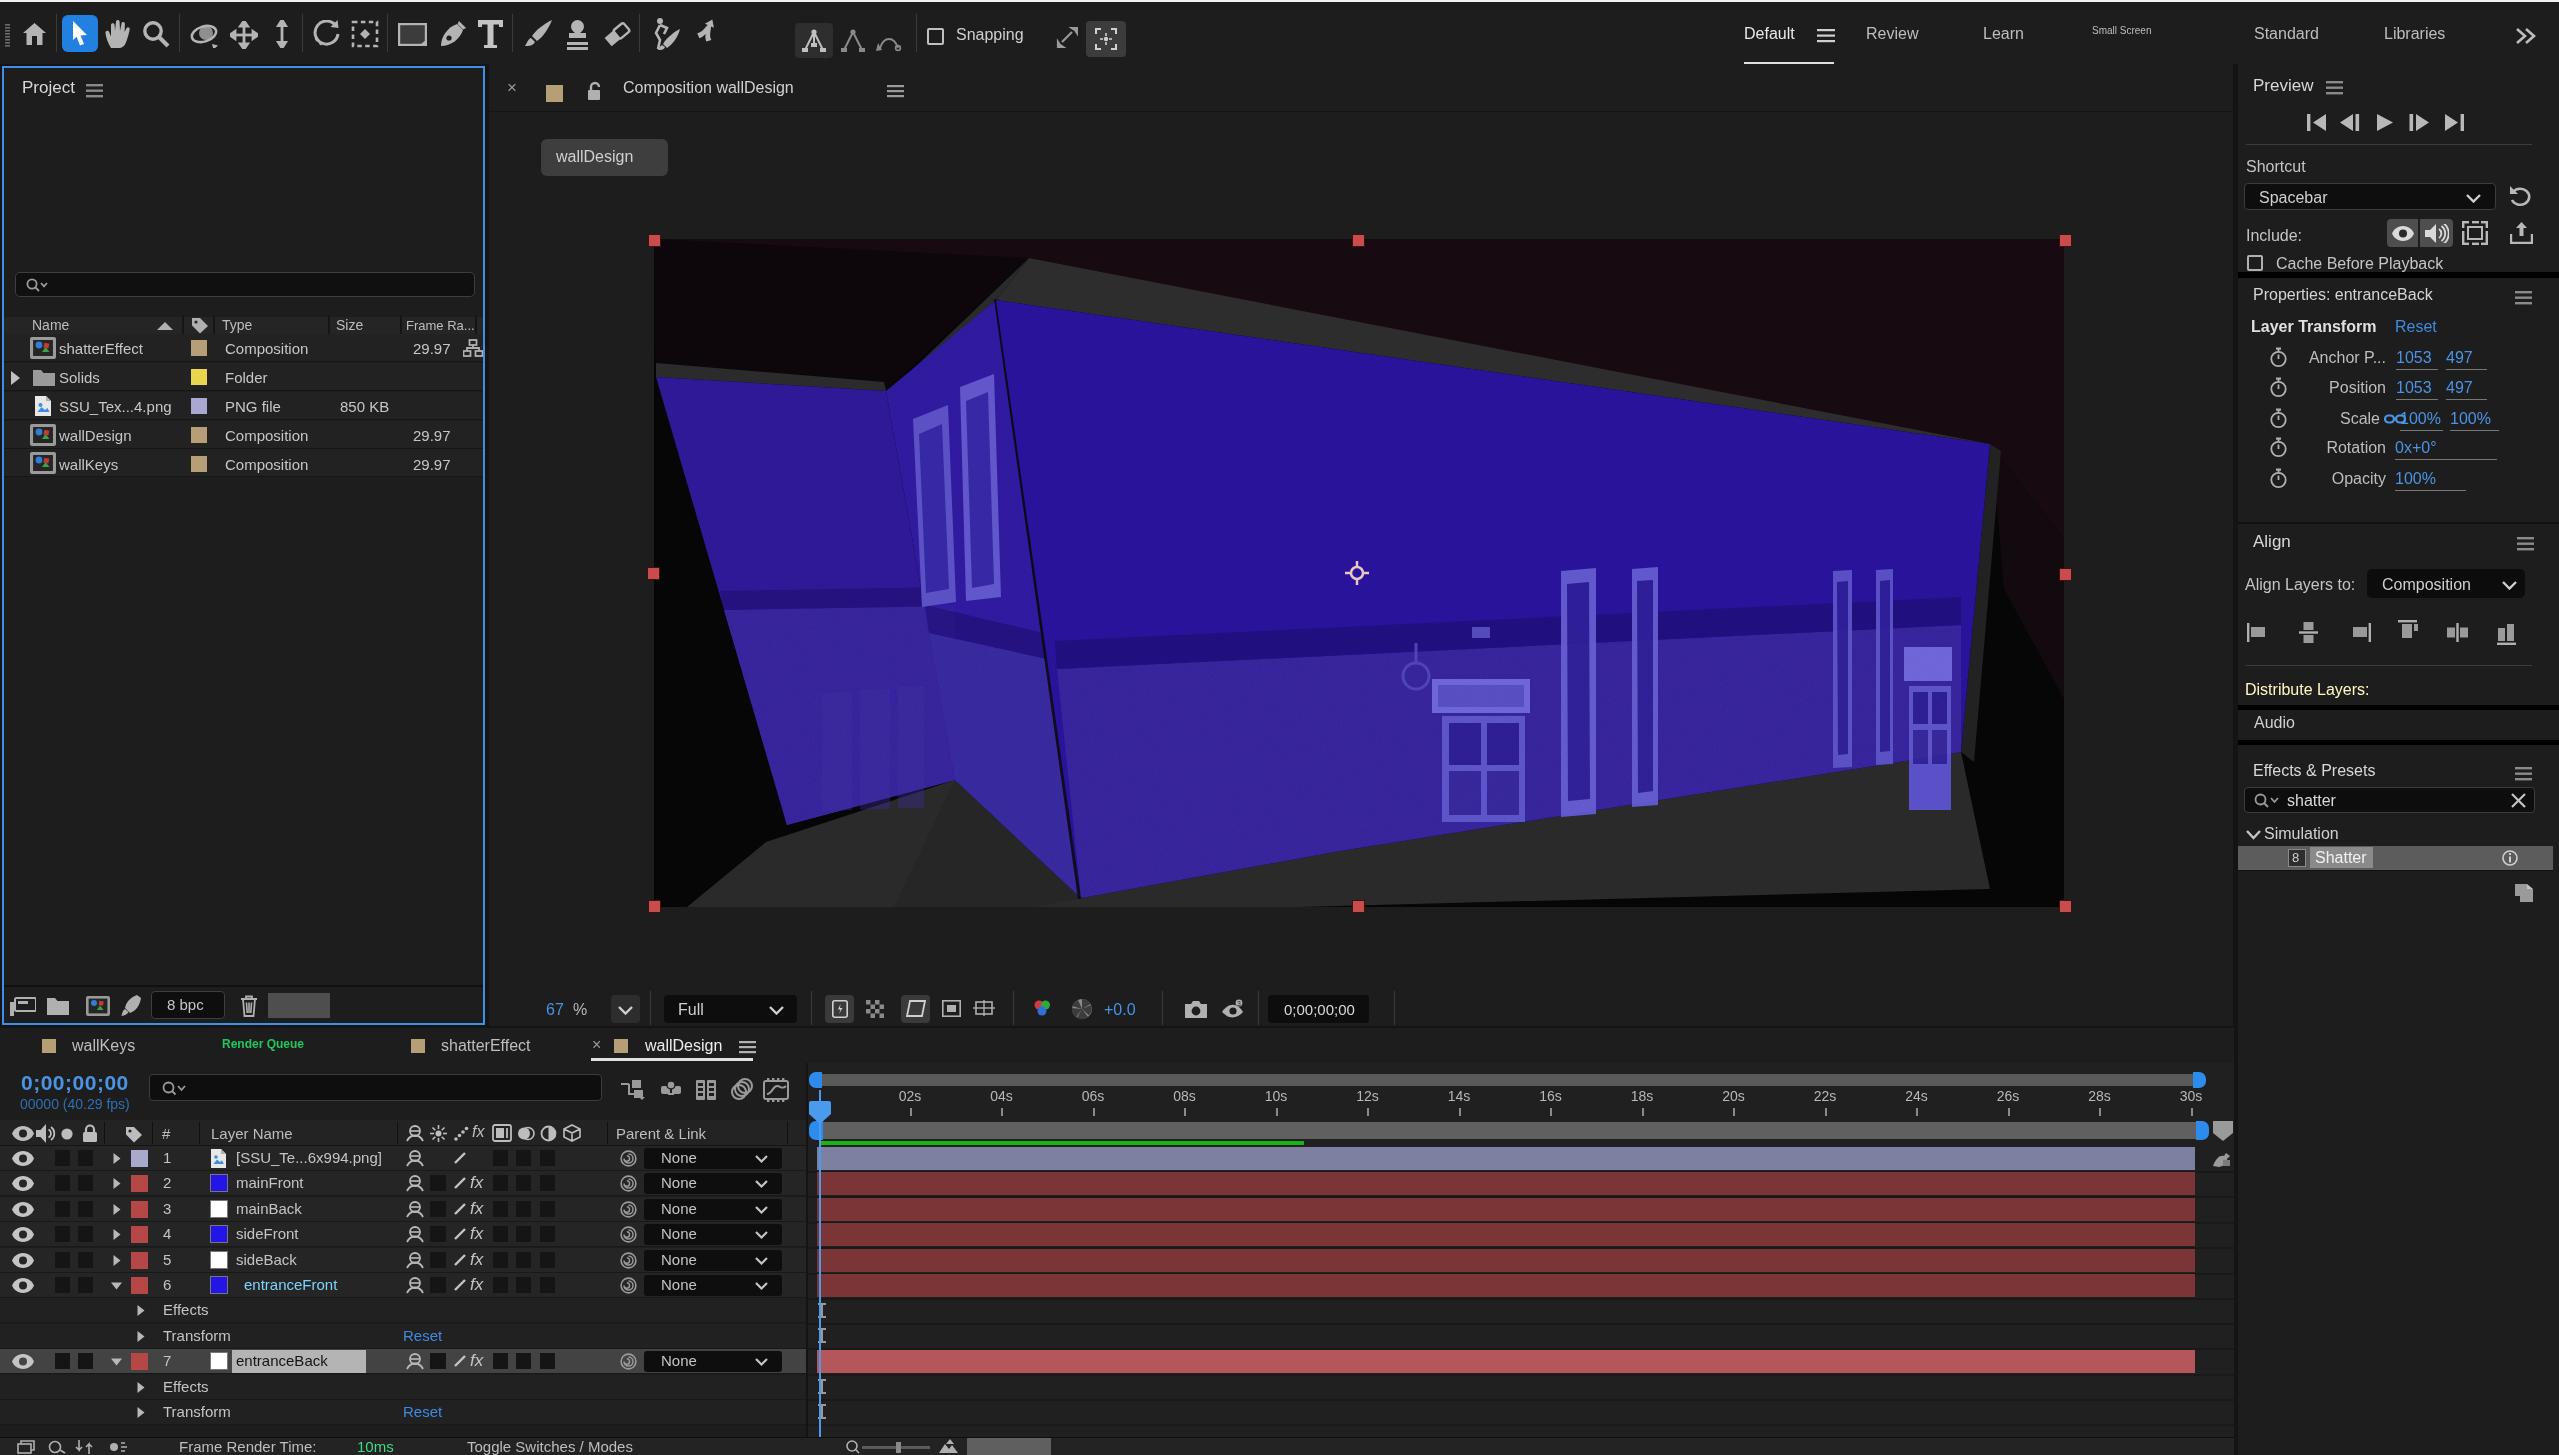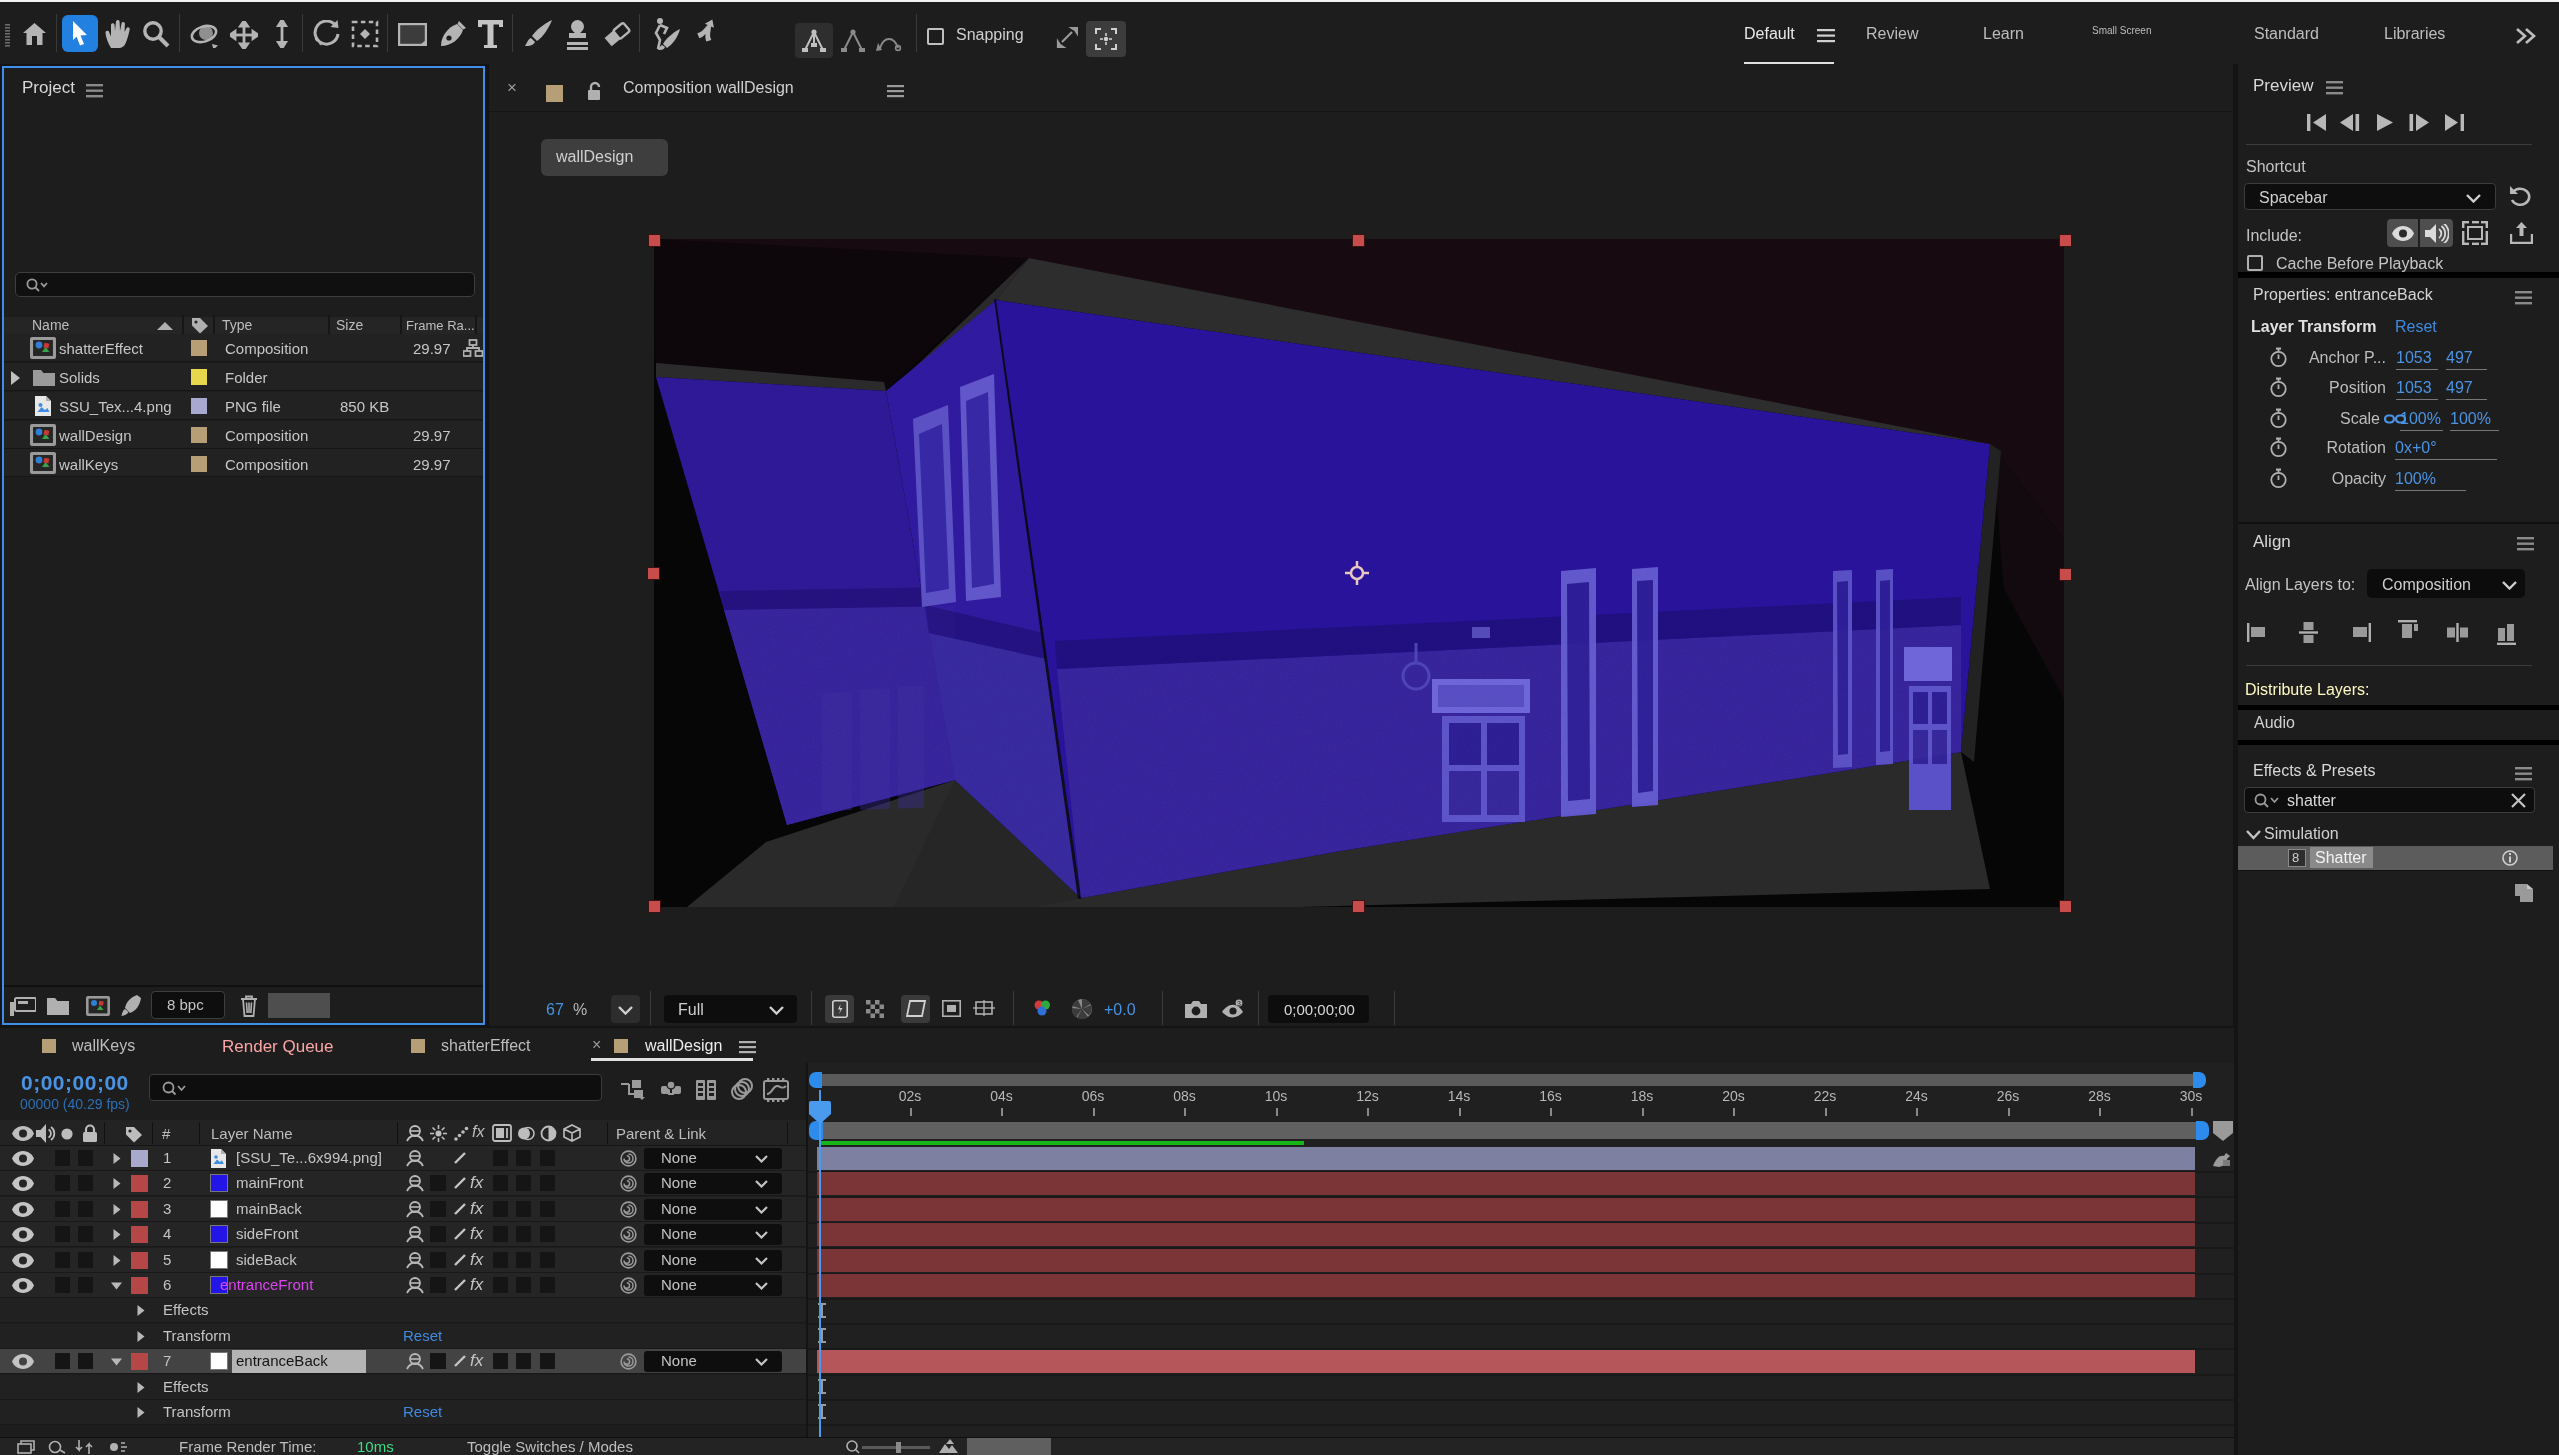--- a/index.html
+++ b/index.html
@@ -788,21 +788,21 @@
   <svg class="abs" style="left:277px;top:820px;" width="18" height="18" viewBox="0 0 18 18">
       <path d="M0 0 H12 V5 H18 V18 H5 V12 H0 Z" fill="#9a9a9a"></path>
       <path d="M12 0 l6 5 h-6 Z" fill="#c4c4c4"></path>
     </svg>
 </div>
 
 <div class="abs" id="timeline" style="left:0;top:1028px;width:2234px;height:427px;background:#1d1d1d;overflow:hidden;">
 
   <div class="abs" style="left:42px;top:11px;width:14px;height:14px;background:#b69e76;"></div>
   <div class="abs" style="left:72px;top:9px;font-size:16px;color:#bdbdbd;">wallKeys</div>
-  <div class="abs" style="left:222px;top:9px;font-size:17px;color:#fca5a5;">Render Queue</div>
+  <div class="abs" style="left:222px;top:9px;font-size:12px;color:#22c55e;font-weight:bold;">Render Queue</div>
   <div class="abs" style="left:411px;top:11px;width:14px;height:14px;background:#b69e76;"></div>
   <div class="abs" style="left:441px;top:9px;font-size:16px;color:#bdbdbd;">shatterEffect</div>
   <div class="abs" style="left:592px;top:8px;font-size:16px;color:#9a9a9a;">×</div>
   <div class="abs" style="left:614px;top:11px;width:14px;height:14px;background:#b69e76;"></div>
   <div class="abs" style="left:645px;top:9px;font-size:16px;color:#ececec;">wallDesign</div>
   <svg class="abs" style="left:739px;top:13px;" width="17" height="13" viewBox="0 0 17 13">
       <g fill="#b0b0b0">
         <rect y="0" width="17" height="2.2"></rect>
         <rect y="5" width="17" height="2.2"></rect>
         <rect y="10" width="17" height="2.2"></rect>
@@ -1133,21 +1133,21 @@
       <circle cx="11" cy="7.5" r="4" fill="#252525"></circle>
     </svg>
     <div class="abs" style="left:55px;top:249px;width:15px;height:16px;background:#151515;"></div>
     <div class="abs" style="left:78px;top:249px;width:15px;height:16px;background:#151515;"></div>
     <svg class="abs" style="left:110px;top:253px;" width="13" height="10" viewBox="0 0 13 10">
       <path d="M1 1.5 L6.5 8.5 L12 1.5 Z" fill="#b8b8b8"></path>
     </svg>
     <div class="abs" style="left:131px;top:249px;width:17px;height:17px;background:#b54747;"></div>
     <div class="abs" style="left:163px;top:248px;font-size:15px;color:#c4c4c4;">6</div>
     <div class="abs" style="left:210px;top:248px;width:18px;height:18px;background:#2314e8;border:1px solid #777;"></div>
-    <div class="abs" style="left:220px;top:248px;font-size:15px;color:#d946ef;text-align:right;">entranceFront</div>
+    <div class="abs" style="left:244px;top:248px;font-size:15px;color:#7dd3fc;text-align:right;">entranceFront</div>
     <svg class="abs" style="left:406px;top:249px;" width="18" height="17" viewBox="0 0 18 17">
       <circle cx="9" cy="6" r="5" fill="none" stroke="#b8b8b8" stroke-width="1.8"></circle>
       <path d="M1 16 c2 -4 4 -5.5 8 -5.5 c4 0 6 1.5 8 5.5" fill="none" stroke="#b8b8b8" stroke-width="1.8"></path>
       <line x1="5" y1="6" x2="13" y2="6" stroke="#b8b8b8" stroke-width="1.6"></line>
     </svg>
     <div class="abs" style="left:430px;top:249px;width:16px;height:16px;background:#151515;"></div>
     <svg class="abs" style="left:452px;top:249px;" width="16" height="16" viewBox="0 0 16 16">
       <line x1="3" y1="13" x2="13" y2="3" stroke="#c4c4c4" stroke-width="2.4"></line>
     </svg>
     <div class="abs" style="left:470px;top:247px;font-size:17px;font-style:italic;color:#c4c4c4;">fx</div>

